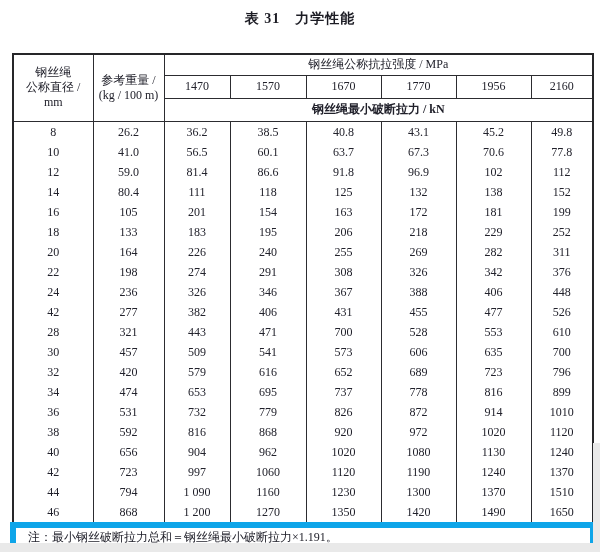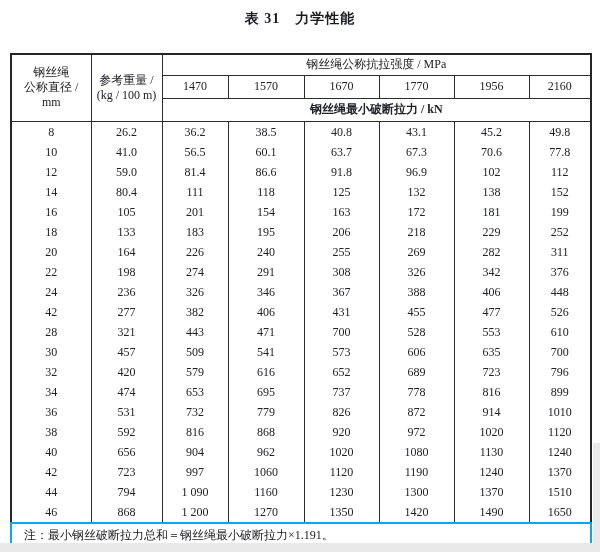--- a/index.html
+++ b/index.html
@@ -52,21 +52,21 @@
     border-top: none;
     border-bottom: none;
     height: 20px;
     line-height: 20px;
     text-align: center;
     vertical-align: middle;
     padding: 0;
     white-space: pre;
   }
   tfoot td {
-    border: 2px solid #0ea5e9;
+    border: 6px solid #0ea5e9;
     height: 26px;
     text-align: left;
     padding-left: 12px;
     vertical-align: middle;
     font-size: 12px;
   }
 
   .edge-bottom {
     position: absolute;
     left: 0; bottom: 0;

